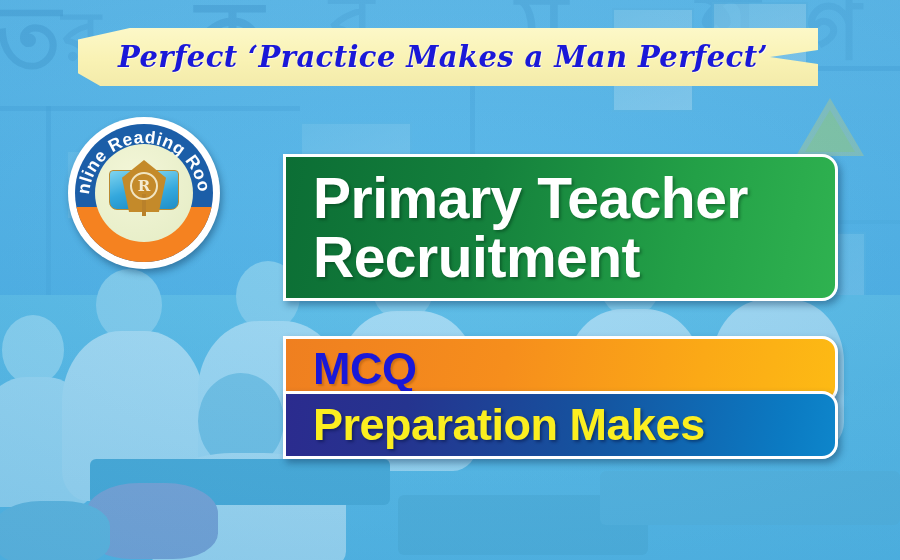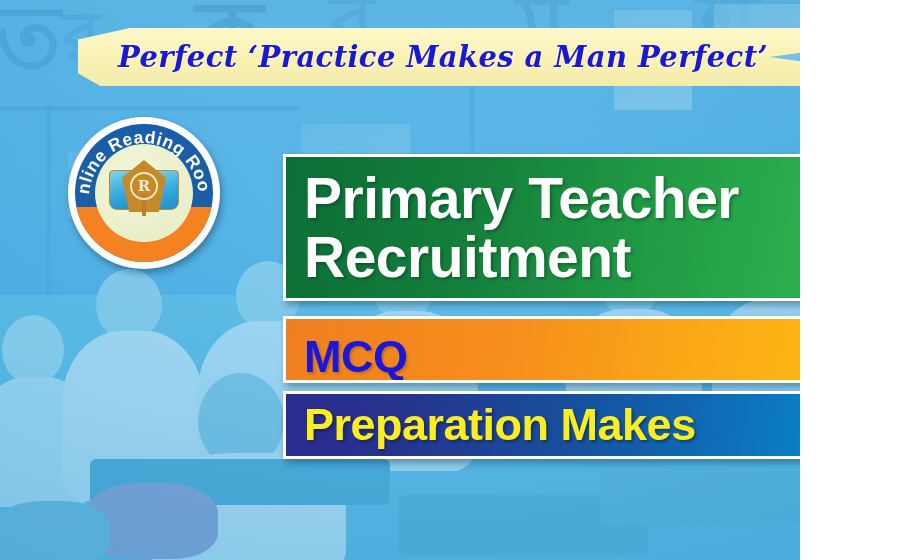--- a/index.html
+++ b/index.html
@@ -4,21 +4,21 @@
 <title>Primary Teacher Recruitment MCQ Preparation Test</title>
 <style>
   * { margin:0; padding:0; box-sizing:border-box; }
   html, body {
     width:900px; height:560px;
     overflow:hidden;
     font-family:"Liberation Sans", sans-serif;
   }
   #poster {
     position:relative;
-    width:800px; height:560px;
+    width:900px; height:560px;
     overflow:hidden;
     background:#4fb3e8;
   }
 
   
   .bg-layer { position:absolute; inset:0; }
 
   
   .bg-wall {
     position:absolute; left:0; top:0; width:900px; height:330px;
@@ -194,35 +194,33 @@
     border-radius:0 16px 16px 0;
     box-shadow:3px 4px 7px rgba(12,50,85,.42);
     display:flex; align-items:center;
     overflow:hidden;
   }
   .hbox-green {
     top:154px; width:555px; height:147px;
     background:linear-gradient(100deg,#0c6e35 0%,#14803c 35%,#23a047 72%,#2fb250 100%);
   }
   .hbox-orange {
-    top:316px; width:555px; height:67px;
+    top:336px; width:555px; height:67px;
     background:linear-gradient(100deg,#ef7f20 0%,#f68e1c 40%,#fba916 75%,#fdba14 100%);
-    align-items:flex-end;
   }
   .hbox-blue {
     top:391px; width:555px; height:68px;
     background:linear-gradient(100deg,#2b2b8e 0%,#25348f 22%,#15539f 55%,#0b7ac2 90%,#0e86cb 100%);
   }
   .htitle {
     font-weight:700;
     line-height:1.03;
-    padding-left:11px;
+    padding-left:27px;
     letter-spacing:-.5px;
     white-space:pre-line;
-    margin-left:7px;
   }
   .htitle-green {
     font-size:57px;
     color:#ffffff;
     text-shadow:2px 2px 3px rgba(0,45,20,.40);
   }
   .htitle-orange {
     font-size:45px;
     color:#1a18d8;
     text-shadow:2px 2px 2px rgba(120,60,0,.30);

